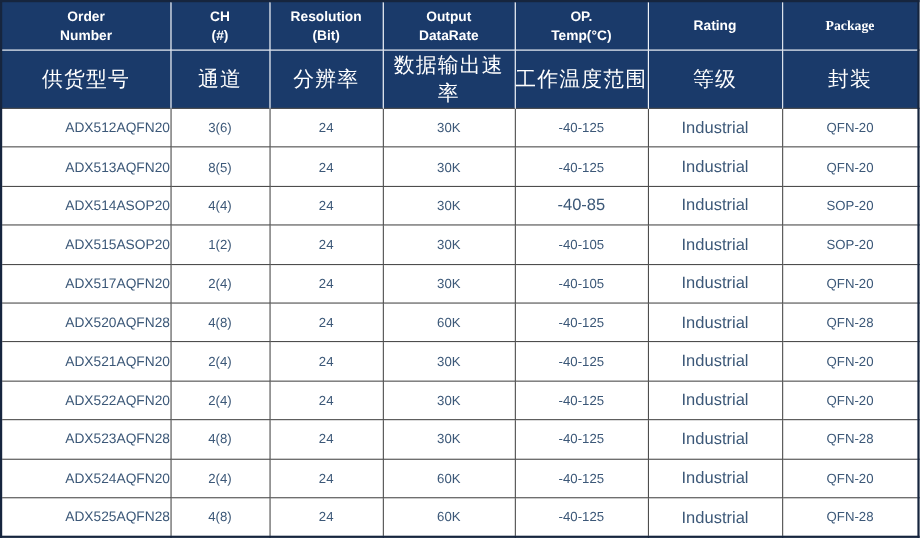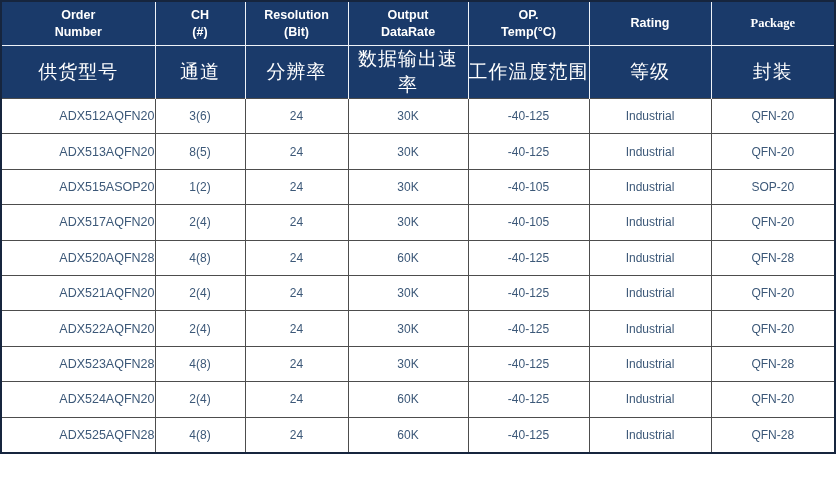--- a/index.html
+++ b/index.html
@@ -60,21 +60,21 @@
     background: var(--body-bg, #ffffff);
     border: 1px solid var(--grid-line, #4d4d4d);
     height: 34.4px;
     text-align: center;
     vertical-align: middle;
     padding: 0;
     color: var(--body-text, #3c5878);
     font-size: 12px;
   }
   tbody td.col-order  { font-size: 12.5px; text-align: right; }
-  tbody td.col-rating { font-size: 12px; }
+  tbody td.col-rating { font-size: 15px; }
   tbody td.temp-lg    { font-size: 15px; }
 </style>
 </head>
 <body style="--body-text: #3c5878;">
 
 <div class="table-wrap">
   <table class="spec">
     <colgroup>
       <col class="c-order">
         <col class="c-ch">
@@ -136,20 +136,29 @@
         <tr>
           <td class="col-order">ADX513AQFN20</td>
           <td class="col-ch">8(5)</td>
           <td class="col-res">24</td>
           <td class="col-rate">30K</td>
           <td class="col-temp">-40-125</td>
           <td class="col-rating">Industrial</td>
           <td class="col-pkg">QFN-20</td>
         </tr>
         <tr>
+          <td class="col-order">ADX514ASOP20</td>
+          <td class="col-ch">4(4)</td>
+          <td class="col-res">24</td>
+          <td class="col-rate">30K</td>
+          <td class="col-temp temp-lg">-40-85</td>
+          <td class="col-rating">Industrial</td>
+          <td class="col-pkg">SOP-20</td>
+        </tr>
+        <tr>
           <td class="col-order">ADX515ASOP20</td>
           <td class="col-ch">1(2)</td>
           <td class="col-res">24</td>
           <td class="col-rate">30K</td>
           <td class="col-temp">-40-105</td>
           <td class="col-rating">Industrial</td>
           <td class="col-pkg">SOP-20</td>
         </tr>
         <tr>
           <td class="col-order">ADX517AQFN20</td>

